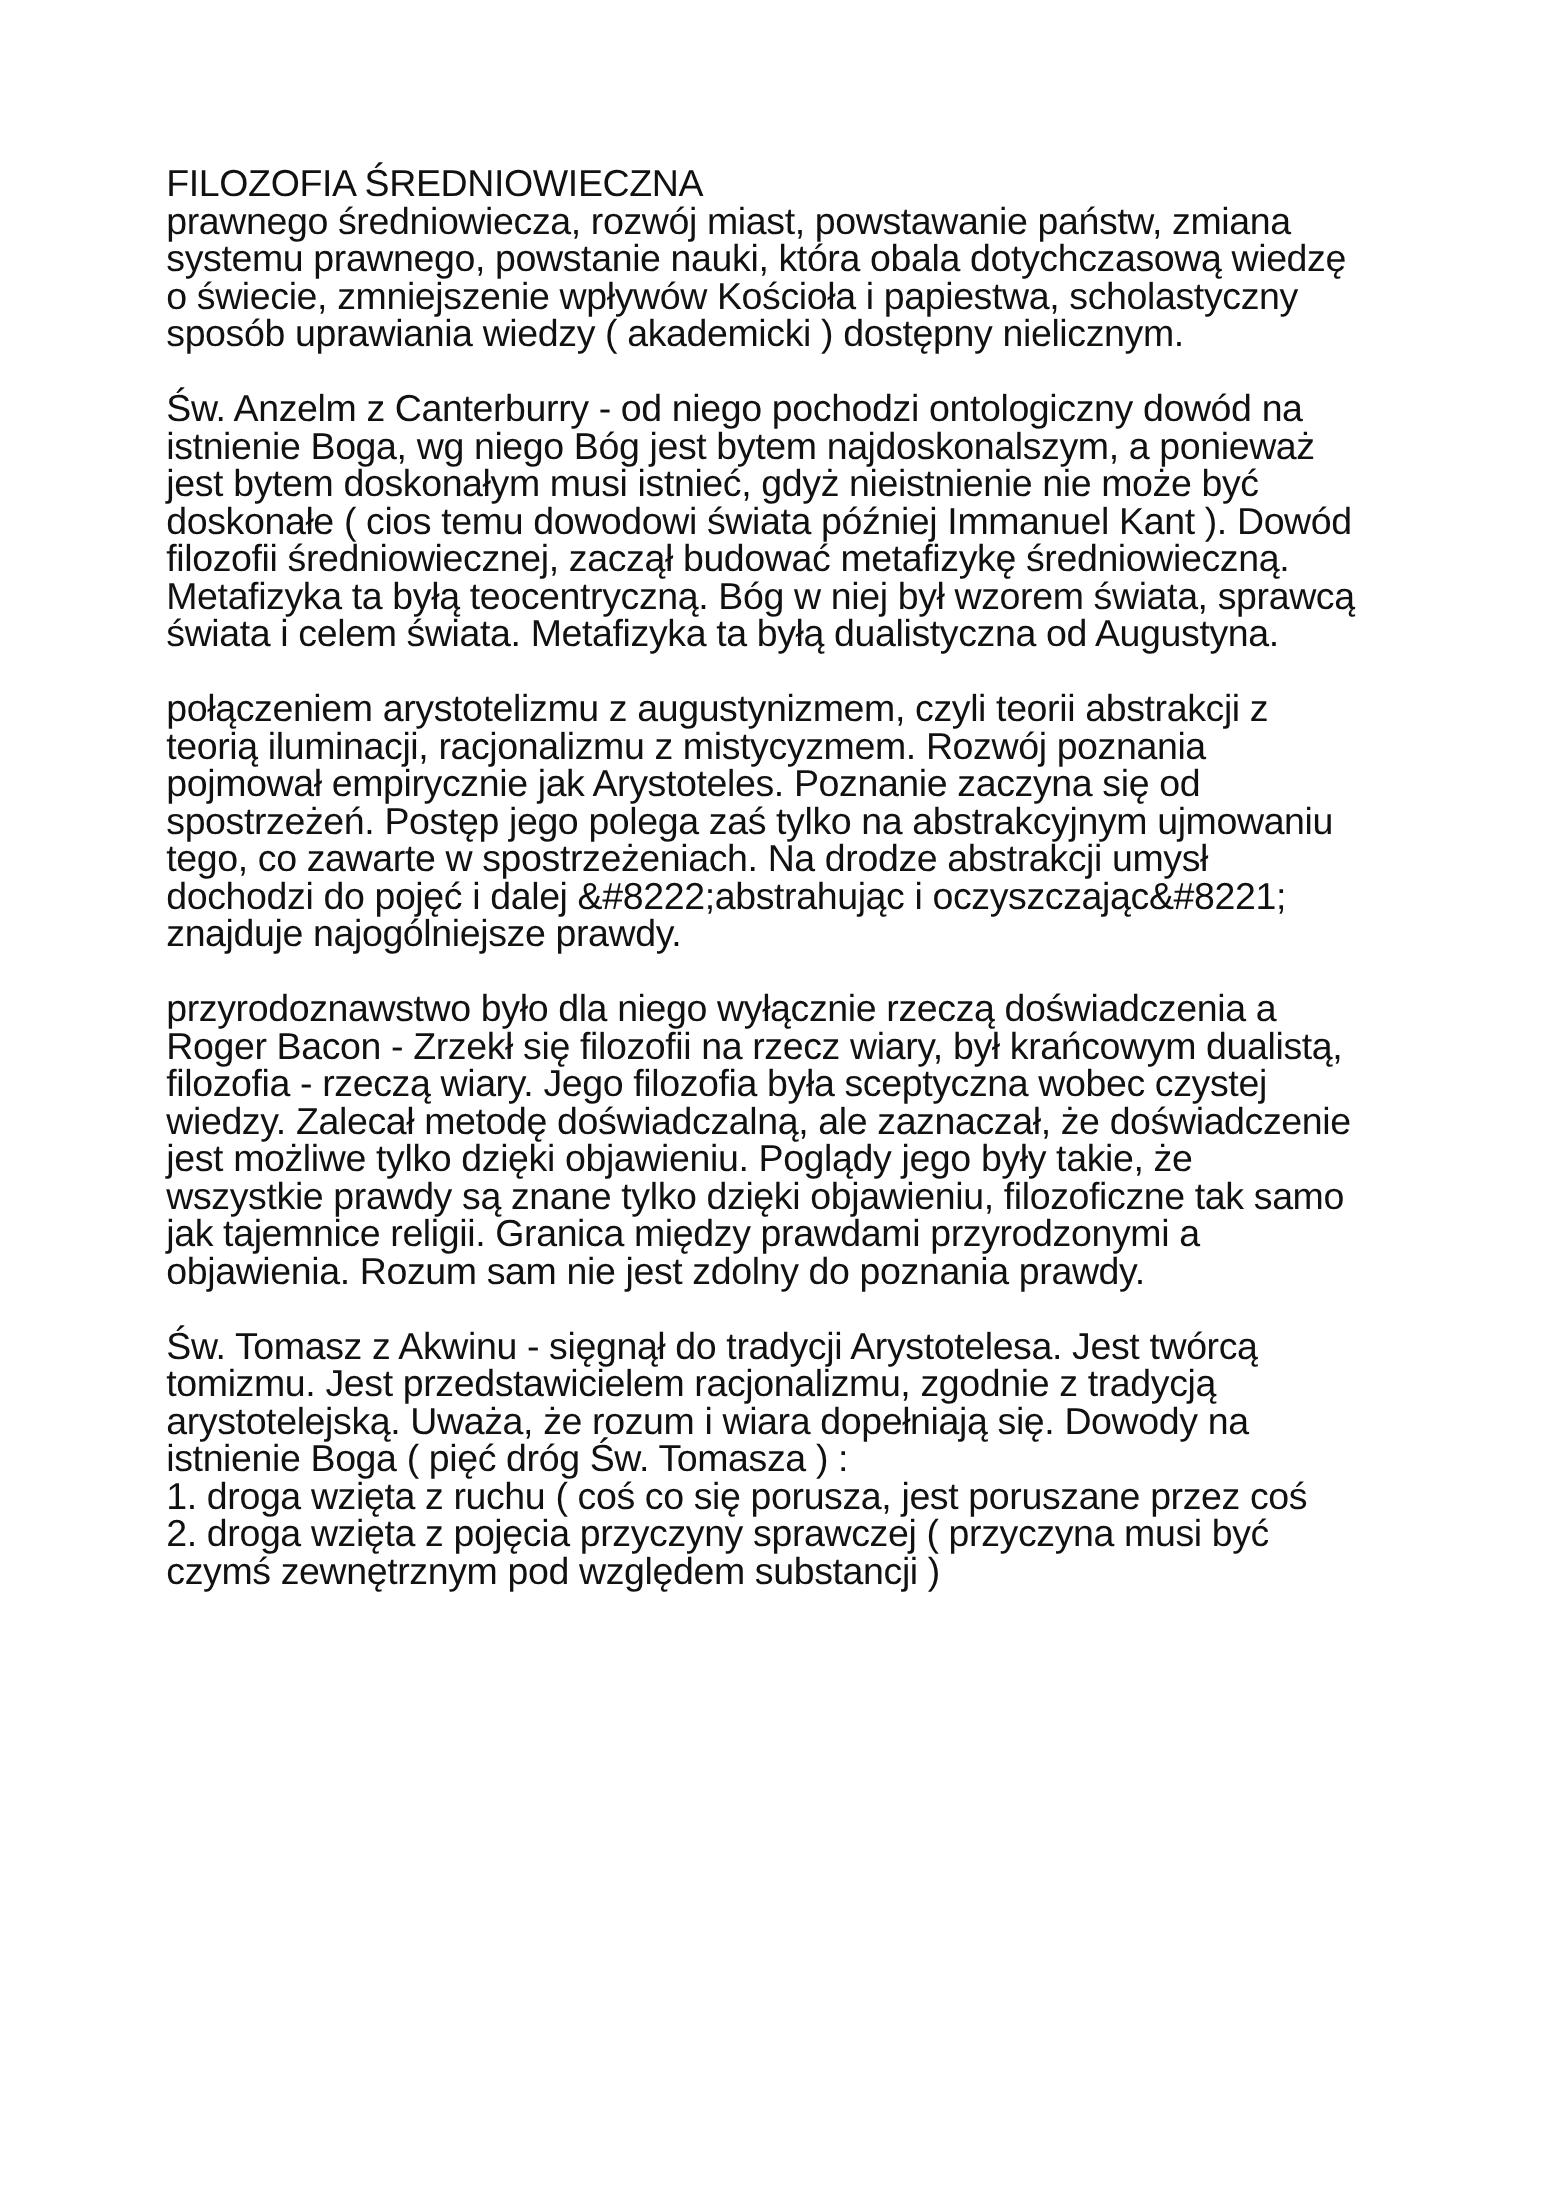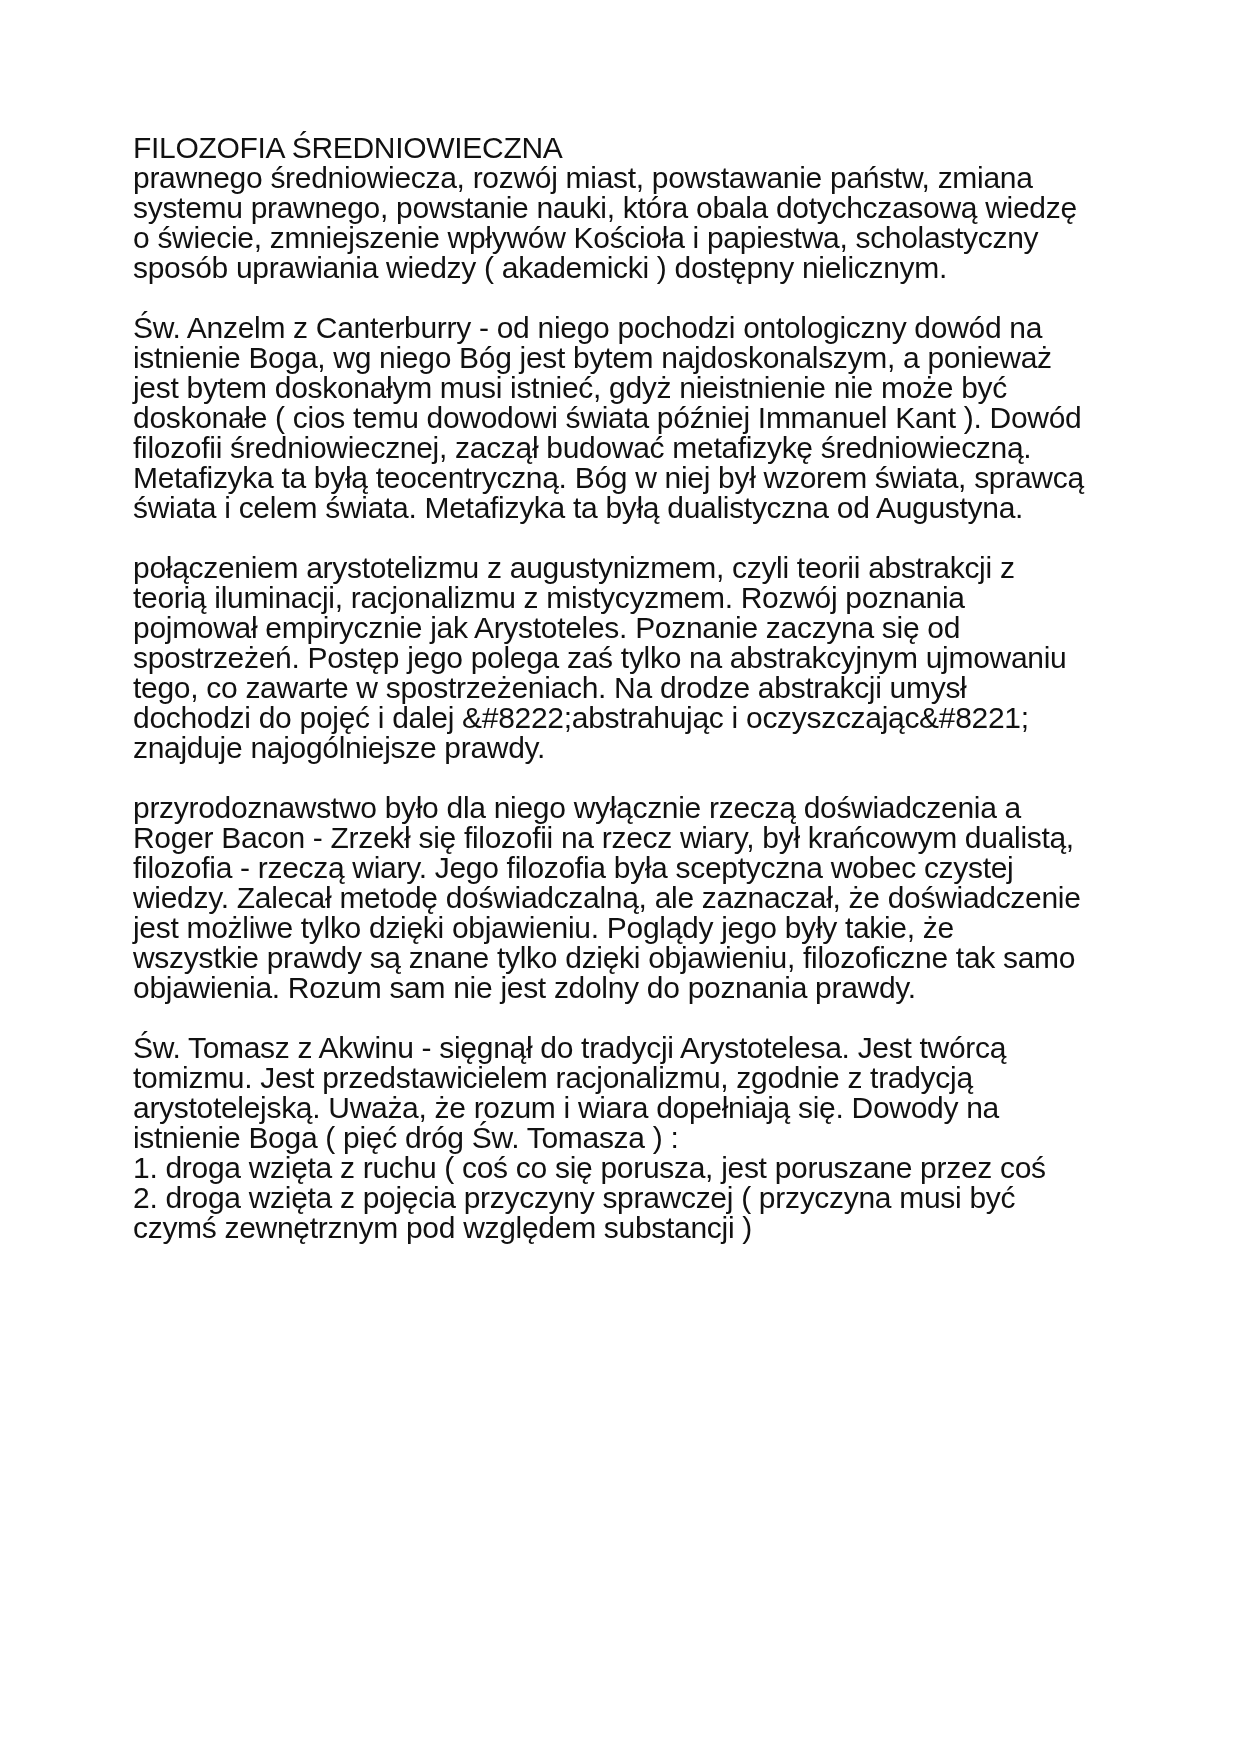--- a/index.html
+++ b/index.html
@@ -49,20 +49,21 @@
   </div>
   <div class="gap"></div>
 
   <div>
     <div class="line">przyrodoznawstwo było dla niego wyłącznie rzeczą doświadczenia a</div>
     <div class="line">Roger Bacon - Zrzekł się filozofii na rzecz wiary, był krańcowym dualistą,</div>
     <div class="line">filozofia - rzeczą wiary. Jego filozofia była sceptyczna wobec czystej</div>
     <div class="line">wiedzy. Zalecał metodę doświadczalną, ale zaznaczał, że doświadczenie</div>
     <div class="line">jest możliwe tylko dzięki objawieniu. Poglądy jego były takie, że</div>
     <div class="line">wszystkie prawdy są znane tylko dzięki objawieniu, filozoficzne tak samo</div>
+    <div class="line">jak tajemnice religii. Granica między prawdami przyrodzonymi a</div>
     <div class="line">objawienia. Rozum sam nie jest zdolny do poznania prawdy.</div>
   </div>
   <div class="gap"></div>
 
   <div>
     <div class="line">Św. Tomasz z Akwinu - sięgnął do tradycji Arystotelesa. Jest twórcą</div>
     <div class="line">tomizmu. Jest przedstawicielem racjonalizmu, zgodnie z tradycją</div>
     <div class="line">arystotelejską. Uważa, że rozum i wiara dopełniają się. Dowody na</div>
     <div class="line">istnienie Boga ( pięć dróg Św. Tomasza ) :</div>
     <div class="line">1. droga wzięta z ruchu ( coś co się porusza, jest poruszane przez coś</div>

